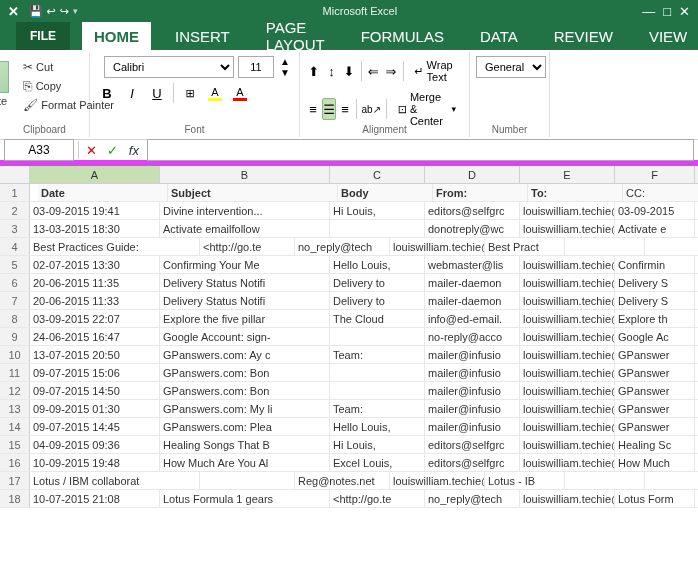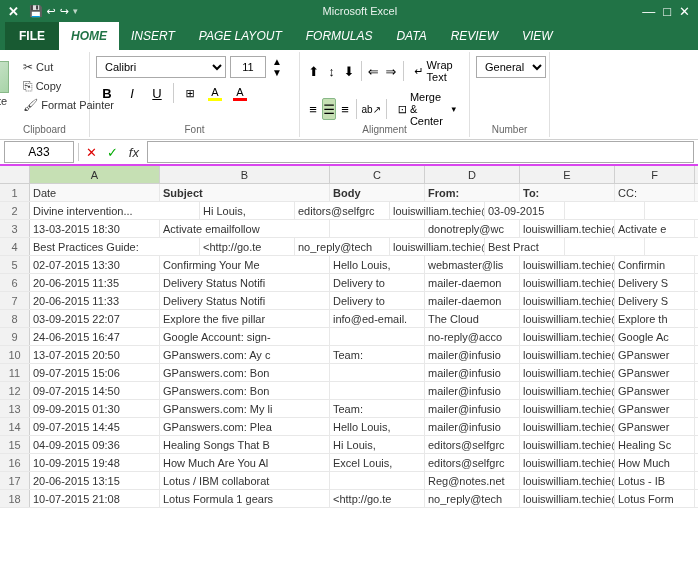--- a/index.html
+++ b/index.html
@@ -14,31 +14,31 @@
       padding: 0 8px;
       gap: 6px;
     }
 
     
     .ribbon-tabs {
       background: #217346;
       display: flex;
       align-items: flex-start;
       height: 28px;
-      padding-left: 5px;
+      padding-left: 16px;
+      gap: 12px;
     }
     .ribbon-tab {
       padding: 4px 12px;
       color: #fff;
-      font-size: 12px;
+      font-size: 15px;
       cursor: pointer;
       height: 28px;
       display: flex;
       align-items: center;
-      font-style: italic;
     }
     .ribbon-tab.active {
       background: #fff;
       color: #217346;
       font-weight: 600;
     }
     .ribbon-tab-file {
       background: #185a32;
       color: #fff;
       padding: 4px 14px;
@@ -122,20 +122,21 @@
     }
     .mini-icon { font-size: 12px; }
 
     
     .font-group { width: 210px; }
     .font-group-top {
       display: flex;
       align-items: center;
       gap: 4px;
       margin-bottom: 4px;
+      margin-left: 8px;
     }
     .font-select {
       width: 130px;
       height: 22px;
       font-size: 11px;
       border: 1px solid #aaa;
       padding: 0 4px;
       background: #fff;
     }
     .font-size-input {
@@ -208,21 +209,21 @@
       border: 1px solid #aaa;
       padding: 0 4px;
       background: #fff;
     }
 
     
     .formula-bar {
       display: flex;
       align-items: center;
       height: 26px;
-      border-bottom: 2px solid #d946ef;
+      border-bottom: 6px solid #d946ef;
       background: #fff;
       padding: 0 4px;
       gap: 4px;
     }
     .cell-ref {
       width: 70px;
       height: 22px;
       border: 1px solid #aaa;
       font-size: 12px;
       padding: 0 4px;
@@ -472,30 +473,31 @@
       <div class="col-header col-c">C</div>
       <div class="col-header col-d">D</div>
       <div class="col-header col-e">E</div>
       <div class="col-header col-f">F</div>
       <div class="col-header col-g">G</div>
     </div>
 
     <div id="rows-container">
         <div class="data-row header-row">
           <div class="row-num">1</div>
-          <div class="cell col-a" style="font-weight: 400;">Date</div>
+          <div class="cell col-a" style="font-weight: 700; margin-left: 8px;">Date</div>
           <div class="cell col-b" style="font-weight: 600;">Subject</div>
           <div class="cell col-c" style="font-weight: 600;">Body</div>
           <div class="cell col-d" style="font-weight: 600;">From:</div>
           <div class="cell col-e" style="font-weight: 600;">To:</div>
           <div class="cell col-f" style="font-weight: 400;">CC:</div>
           <div class="cell col-g" style="font-weight: 600;">File Name</div>
         </div>
         <div class="data-row">
           <div class="row-num">2</div>
+          <div class="cell col-a">03-09-2015 19:41</div>
           <div class="cell col-b">Divine intervention...</div>
           <div class="cell col-c">Hi Louis,</div>
           <div class="cell col-d">editors@selfgrc</div>
           <div class="cell col-e">louiswilliam.techie@gmail.c</div>
           <div class="cell col-f">03-09-2015</div>
           <div class="cell col-g"></div>
         </div>
         <div class="data-row">
           <div class="row-num">3</div>
           <div class="cell col-a">13-03-2015 18:30</div>
@@ -542,22 +544,22 @@
           <div class="cell col-c">Delivery to</div>
           <div class="cell col-d">mailer-daemon</div>
           <div class="cell col-e">louiswilliam.techie@gmail.c</div>
           <div class="cell col-f">Delivery S</div>
           <div class="cell col-g"></div>
         </div>
         <div class="data-row">
           <div class="row-num">8</div>
           <div class="cell col-a">03-09-2015 22:07</div>
           <div class="cell col-b">Explore the five pillar</div>
+          <div class="cell col-c">The Cloud</div>
           <div class="cell col-d">info@ed-email.</div>
-          <div class="cell col-c">The Cloud</div>
           <div class="cell col-e">louiswilliam.techie@gmail.c</div>
           <div class="cell col-f">Explore th</div>
           <div class="cell col-g"></div>
         </div>
         <div class="data-row">
           <div class="row-num">9</div>
           <div class="cell col-a">24-06-2015 16:47</div>
           <div class="cell col-b">Google Account: sign-</div>
           <div class="cell col-c"></div>
           <div class="cell col-d">no-reply@acco</div>
@@ -630,21 +632,20 @@
           <div class="cell col-a">10-09-2015 19:48</div>
           <div class="cell col-b">How Much Are You Al</div>
           <div class="cell col-c">Excel Louis,</div>
           <div class="cell col-d">editors@selfgrc</div>
           <div class="cell col-e">louiswilliam.techie@gmail.c</div>
           <div class="cell col-f">How Much</div>
           <div class="cell col-g"></div>
         </div>
         <div class="data-row">
           <div class="row-num">17</div>
-          <div class="cell col-a">20-06-2015 13:15</div>
           <div class="cell col-b">Lotus / IBM collaborat</div>
           <div class="cell col-c"></div>
           <div class="cell col-d">Reg@notes.net</div>
           <div class="cell col-e">louiswilliam.techie@gmail.c</div>
           <div class="cell col-f">Lotus - IB</div>
           <div class="cell col-g"></div>
         </div>
         <div class="data-row">
           <div class="row-num">18</div>
           <div class="cell col-a">10-07-2015 21:08</div>

